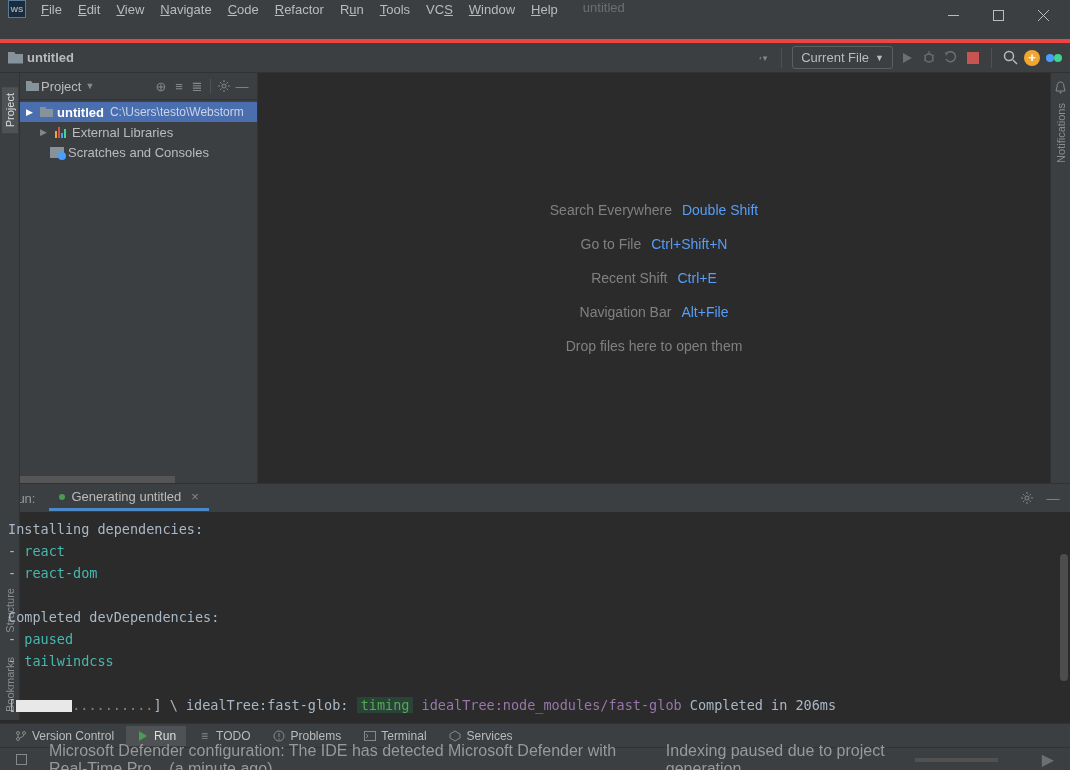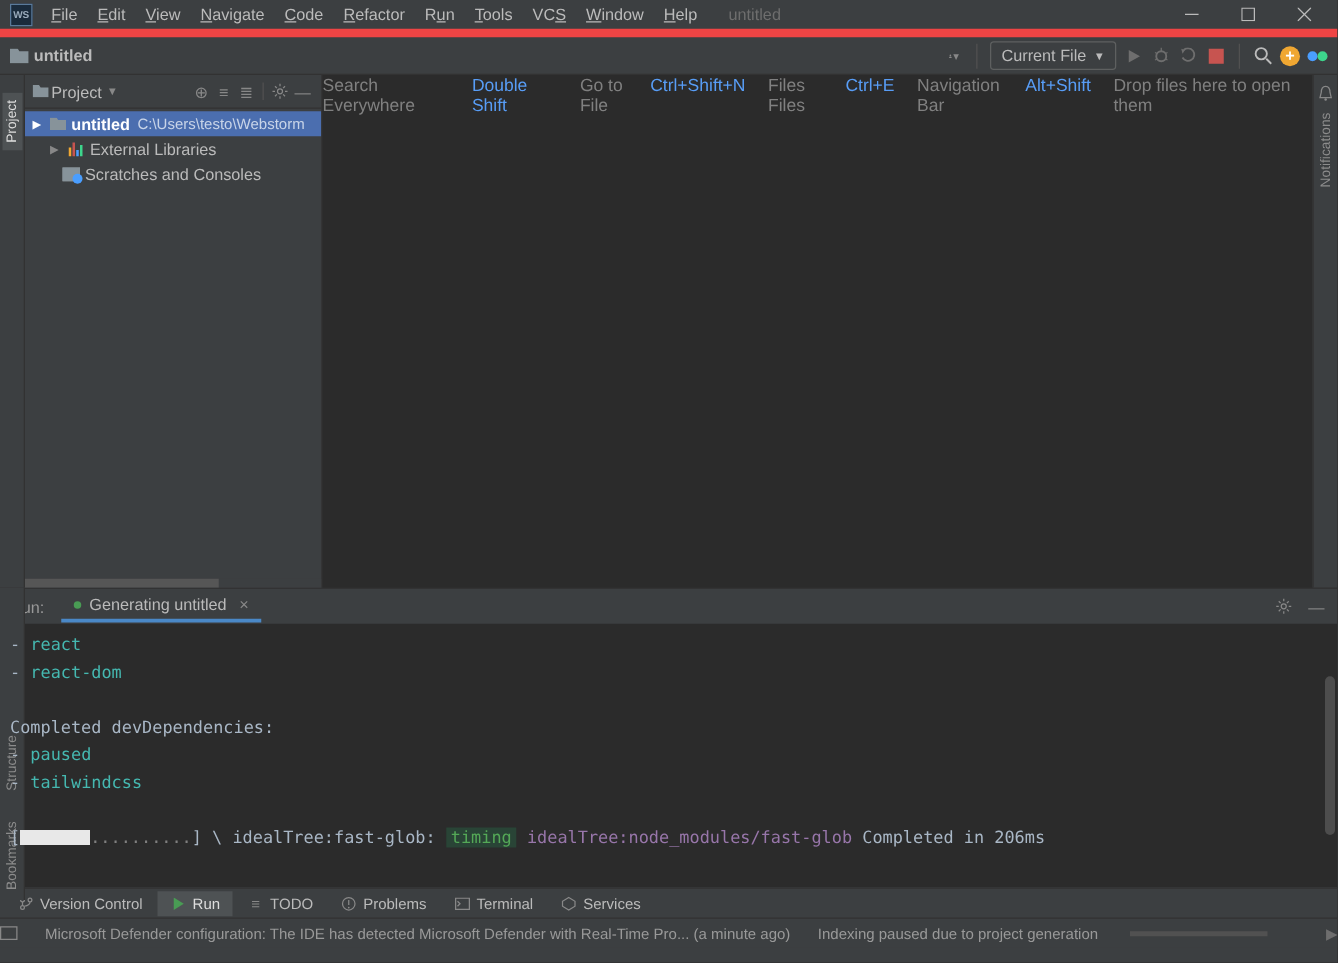--- a/index.html
+++ b/index.html
@@ -7,25 +7,24 @@
     width: 1070px; height: 770px;
     background: #3c3f41;
     font-family: "Segoe UI", Arial, sans-serif;
     font-size: 13px;
     color: #bbbbbb;
     overflow: hidden;
     position: relative;
   }
   
   .titlebar {
-    height: 30px;
-    background: #3c3f41;
-    border-bottom: 7px solid #ef4444;
+    height: 43px;
+    background: #3c3f41;
+    border-bottom: 4px solid #ef4444;
     display: flex;
-    align-items: center;
     padding: 0 4px;
   }
   .logo {
     width: 18px; height: 18px;
     background: #1a2b3c;
     border: 1px solid #5a7a9a;
     margin: 0 8px 0 4px;
     display: flex; align-items: center; justify-content: center;
     font-size: 8px; font-weight: bold; color: #9ab;
   }
@@ -125,21 +124,21 @@
   .lib-icon .b3{left:7px;height:5px;background:#4a9eff;}
   .lib-icon .b4{left:10px;height:9px;background:#3dd68c;}
   .scratch-icon{width:14px;height:11px;border:1px solid #87939a;background:#87939a;position:relative;}
   .scratch-icon::after{content:"";position:absolute;right:-3px;bottom:-3px;width:8px;height:8px;border-radius:50%;background:#4a9eff;}
   .project-scroll{height:7px;background:#3c3f41;position:relative;}
   .project-scroll .thumb{position:absolute;left:0;width:155px;height:7px;background:#565656;}
   
   .editor-empty {
     flex: 1;
     background: #2b2b2b;
-    display: flex; flex-direction: row; align-items: flex-start; justify-content: center;
+    display: flex; flex-direction: column; align-items: center; justify-content: center;
     gap: 18px;
     color: #808080;
     font-size: 14px;
   }
   .tip{display:flex; gap:10px;}
   .tip .key{color:#589df6;}
   
   .run-panel {
     height: 240px;
     background: #2b2b2b;
@@ -194,22 +193,22 @@
     cursor:pointer;
   }
   .tool-tab.active { background: #4e5254; color:#ddd;}
   .tool-tab .ti{width:13px;height:13px;display:flex;align-items:center;justify-content:center;}
   
   .statusbar {
     height: 24px;
     background: #3c3f41;
     border-top: 1px solid #323232;
     display: flex; align-items: center;
-    padding: 0 0;
-    font-size: 12px;
+    padding: 0 16px;
+    font-size: 16px;
     color: #999;
     gap: 22px;
   }
   .statusbar .status-icon{width:14px;height:11px;border:1px solid #888;}
   .status-progress{width:110px;height:4px;background:#515151;margin-left:4px;}
   
   .left-bottom-gutter{
     position:absolute; left:0; top:470px; width:20px; height:250px;
     background:#3c3f41; border-right:1px solid #323232;
     display:flex;flex-direction:column;align-items:center;justify-content:flex-end;gap:24px;padding-bottom:8px;
@@ -374,26 +373,26 @@
   <div class="editor-empty">
     <div class="tip">
         <span>Search Everywhere</span>
         <span class="key">Double Shift</span>
       </div>
     <div class="tip">
         <span>Go to File</span>
         <span class="key">Ctrl+Shift+N</span>
       </div>
     <div class="tip">
-        <span>Files Files</span>
+        <span>Recent Shift</span>
         <span class="key">Ctrl+E</span>
       </div>
     <div class="tip">
         <span>Navigation Bar</span>
-        <span class="key">Alt+Shift</span>
+        <span class="key">Alt+File</span>
       </div>
     <div>Drop files here to open them</div>
   </div>
 
   <div class="right-gutter">
     <div style="color:#888;">
       <svg width="13" height="13" viewBox="0 0 13 13">
           <path d="M6.5 1 Q10 1 10 6 L11 10 L2 10 L3 6 Q3 1 6.5 1 Z" fill="none" stroke="#888"></path>
           <circle cx="6.5" cy="11.5" r="1" fill="#888"></circle>
         </svg>
@@ -427,20 +426,21 @@
             <line x1="3" y1="3" x2="4.5" y2="4.5"></line>
             <line x1="9.5" y1="9.5" x2="11" y2="11"></line>
             <line x1="11" y1="3" x2="9.5" y2="4.5"></line>
             <line x1="4.5" y1="9.5" x2="3" y2="11"></line>
           </g>
         </svg>
     </div>
     <div class="ph-icon" style="color:#888;margin-left:8px;">—</div>
   </div>
   <div class="run-body">
+    <div>Installing dependencies:</div>
     <div><span>- </span><span class="cyan">react</span></div>
     <div><span>- </span><span class="cyan">react-dom</span></div>
     <div style="height:22px;"></div>
     <div>Completed devDependencies:</div>
     <div><span>- </span><span class="cyan">paused</span></div>
     <div><span>- </span><span class="cyan">tailwindcss</span></div>
     <div style="height:22px;"></div>
     <div>
       <span>[</span><span class="progress-bar"></span><span class="dots">..........</span><span>] \ idealTree:fast-glob: </span><span class="timing">timing</span> <span class="purple">idealTree:node_modules/fast-glob</span> <span>Completed in 206ms</span>
     </div>

